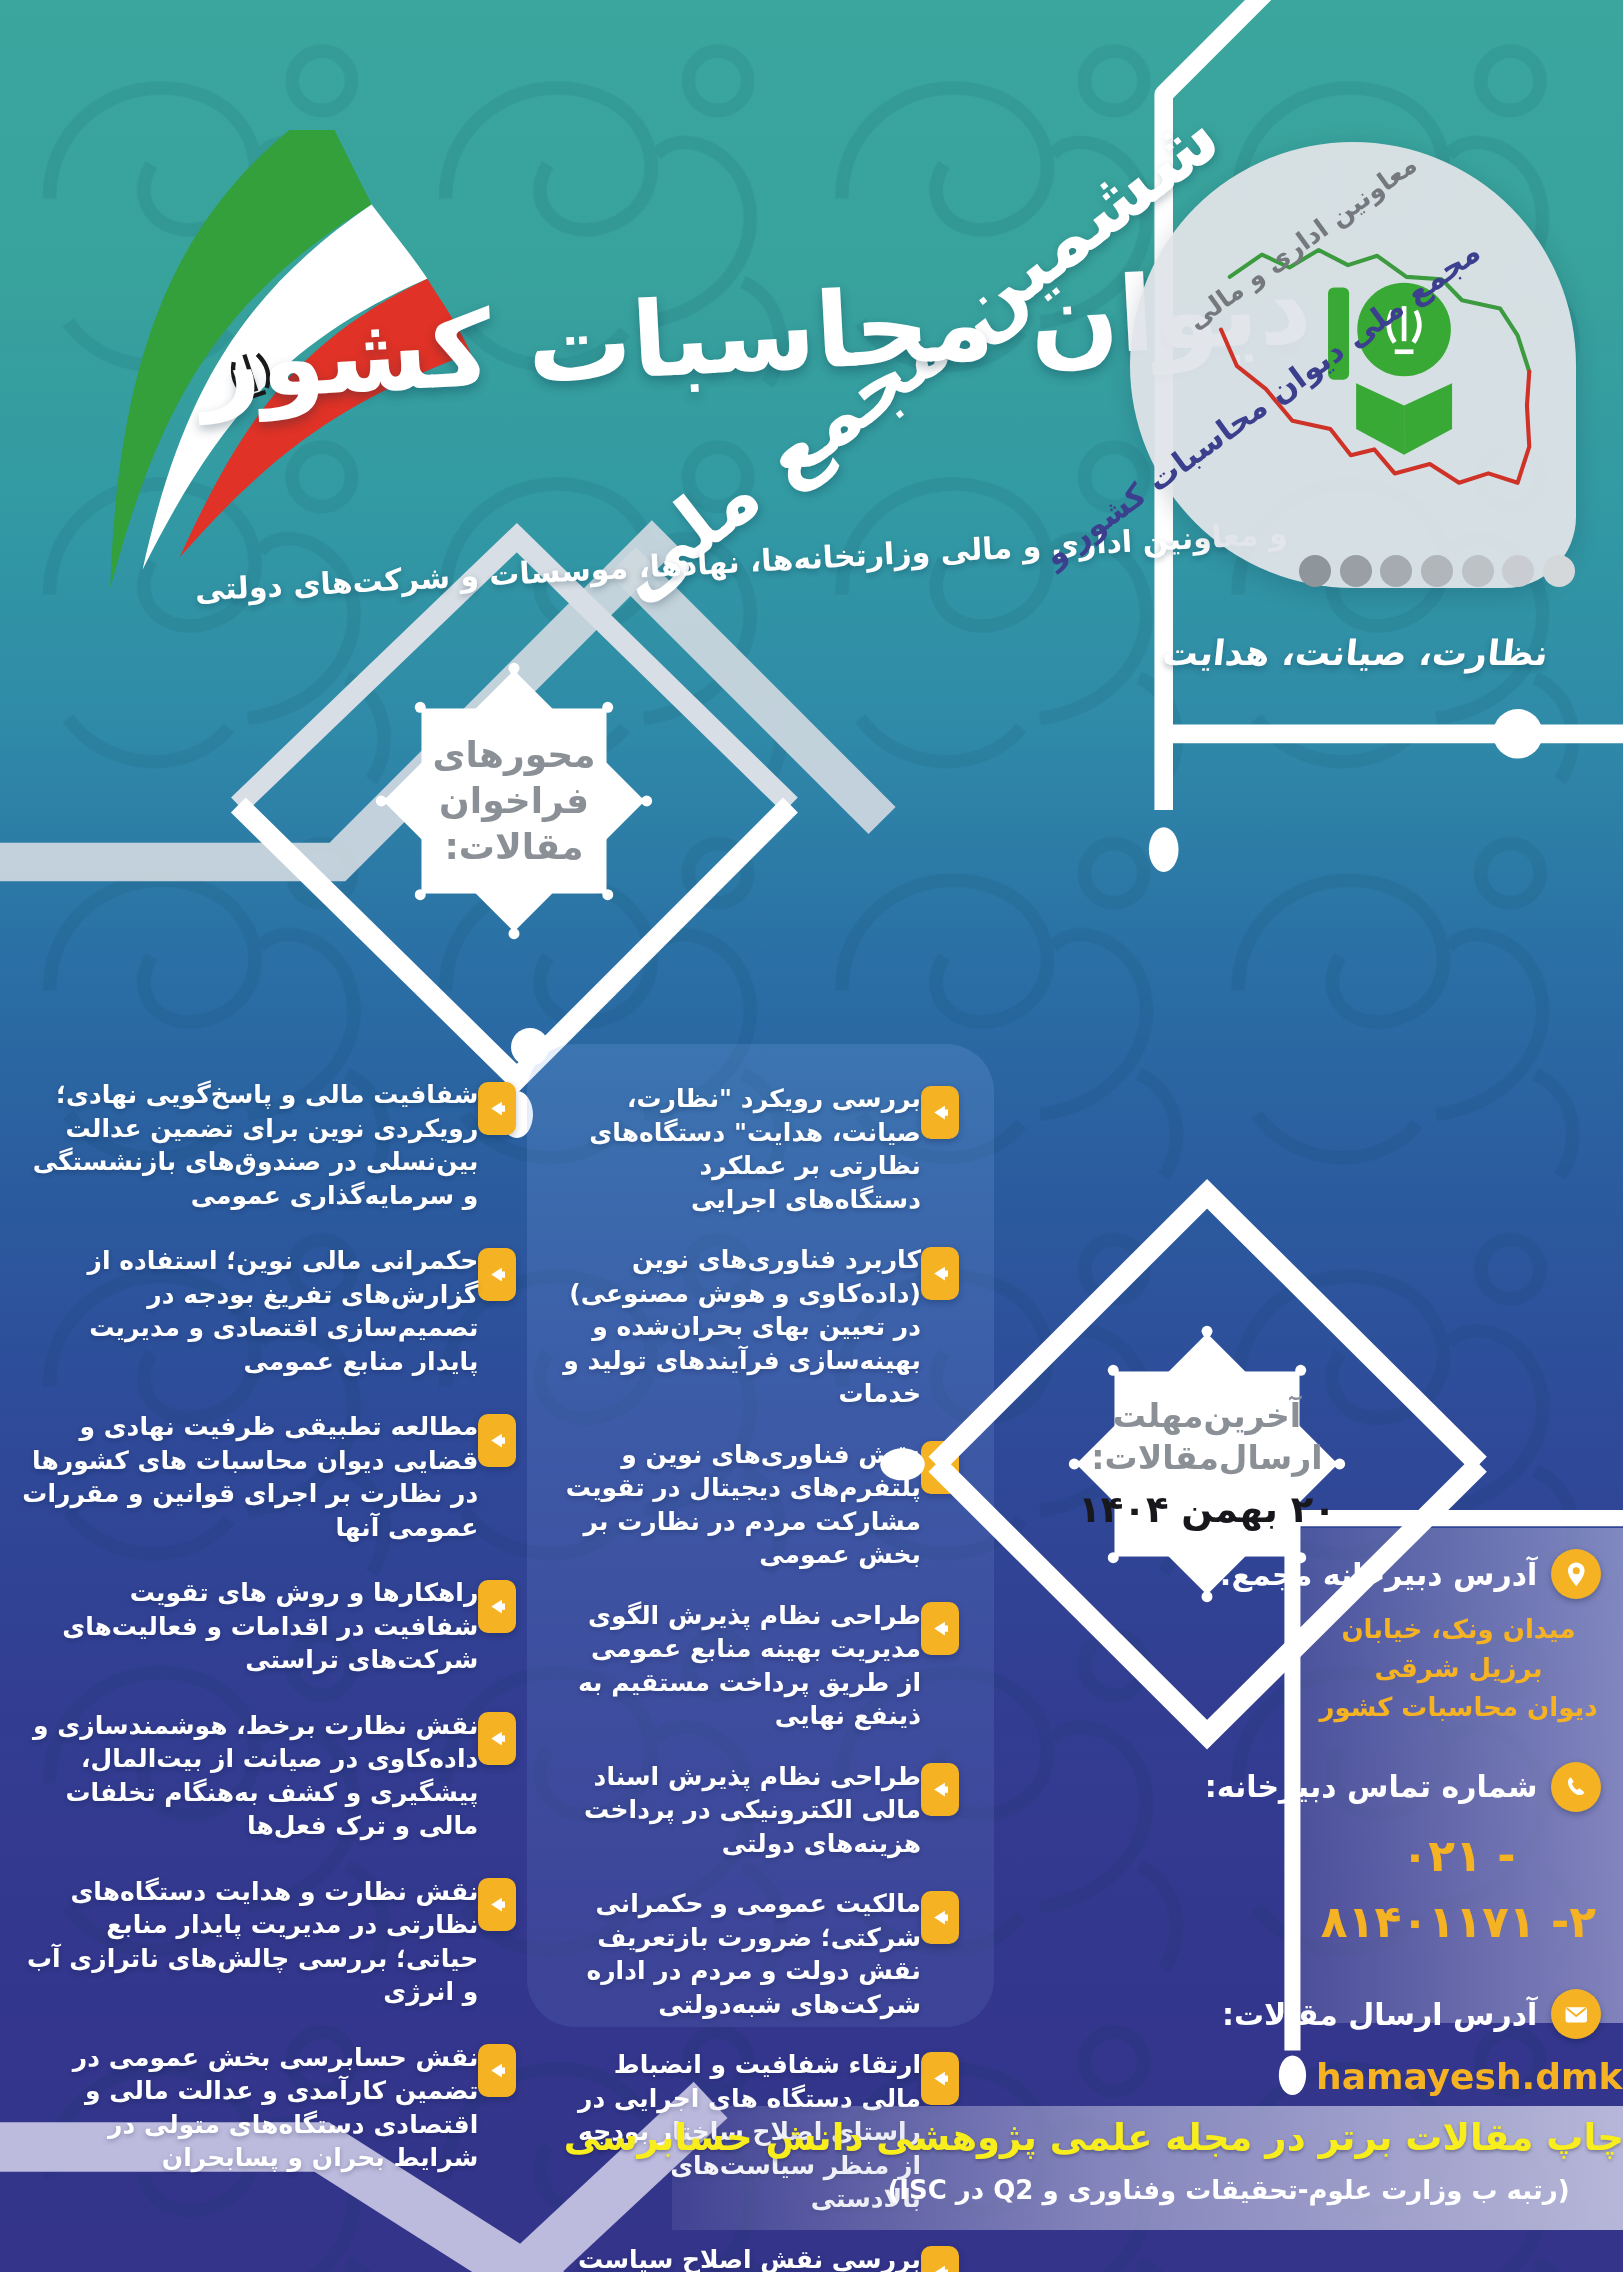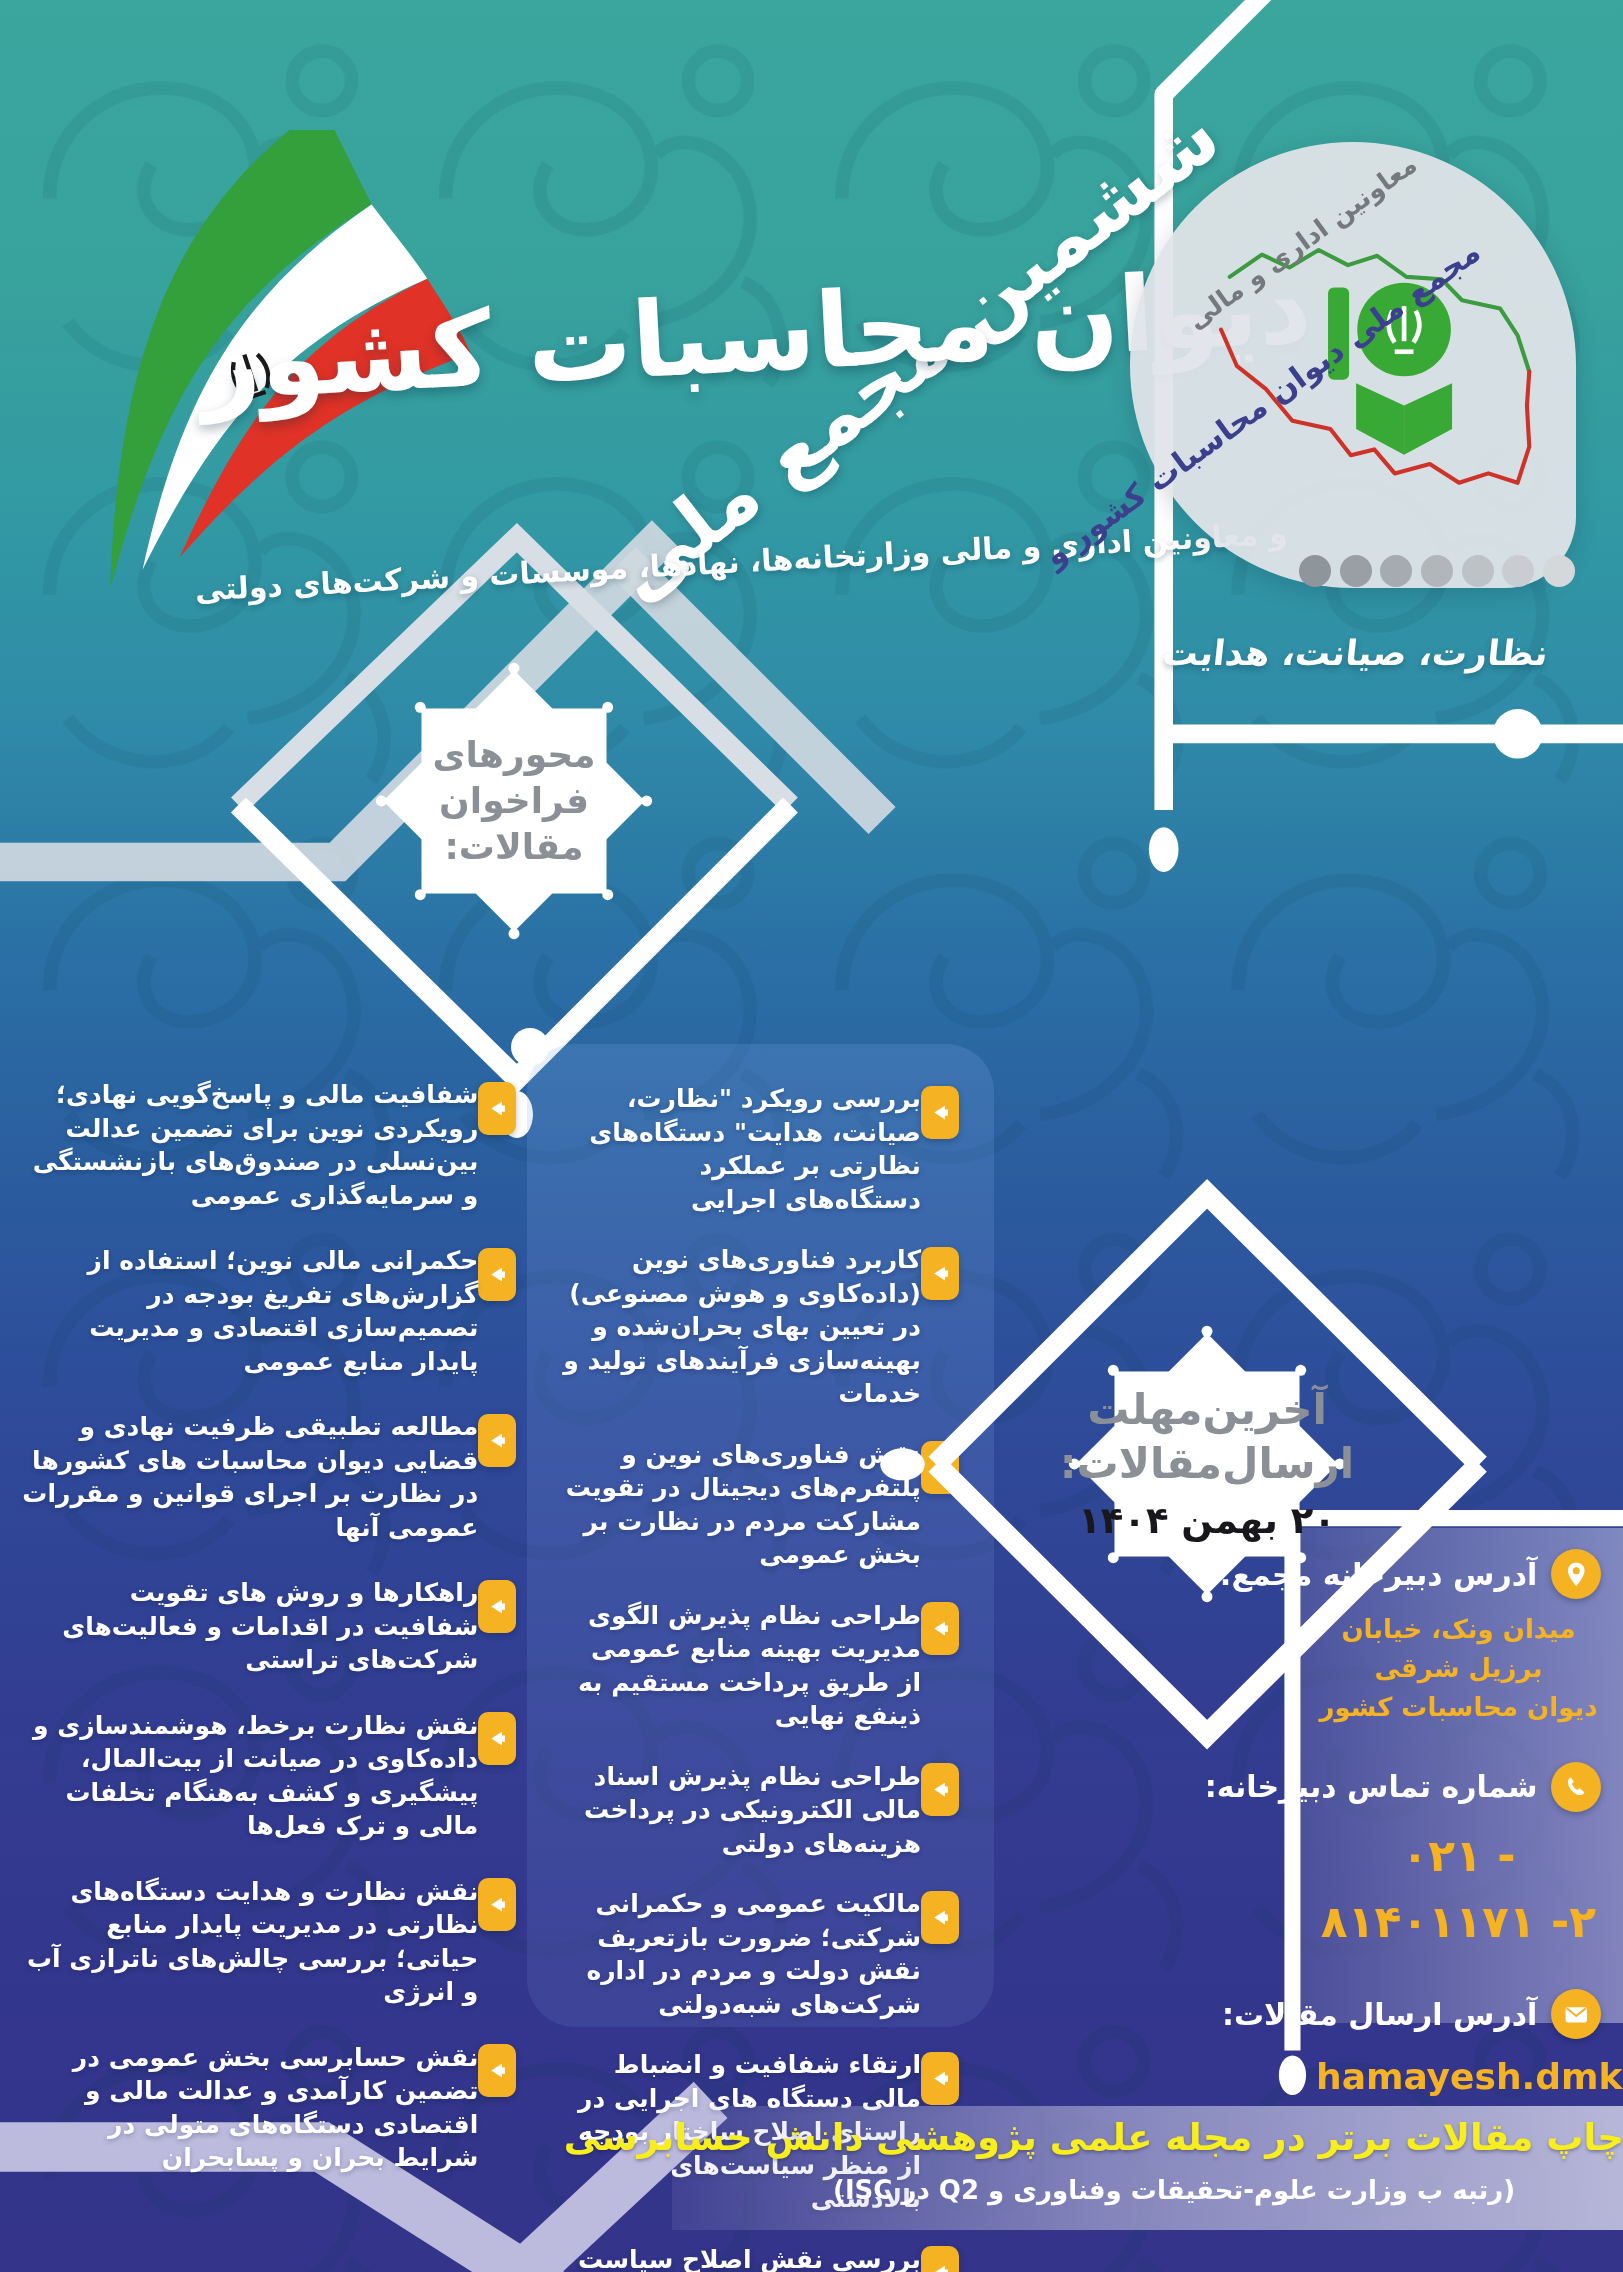--- a/index.html
+++ b/index.html
@@ -61,21 +61,21 @@
   
   .star-badge{position:absolute; width:280px; height:280px; z-index:7;}
   .star-badge .star-art{position:absolute; inset:0;}
   .star-badge .star-text{
     position:absolute; inset:40px; display:flex; flex-direction:column;
     align-items:center; justify-content:center; text-align:center; line-height:1.28;
   }
   .badge-call{left:374px; top:661px;}
   .badge-deadline{left:1067px; top:1324px;}
   .star-line-gray{color:#8a9096; font-size:36px; font-weight:700;}
-  .star-line-gray.small{font-size:42px;}
+  .star-line-gray.small{font-size:33px;}
   .star-date{color:#17171c; font-size:37px; font-weight:700; margin-top:6.2px; white-space:nowrap;}
 
   
   .topics-left{position:absolute; left:17.3px; top:1078px; width:499px; z-index:4;}
   .panel-right{
     position:absolute; left:527px; top:1044px; width:467px; height:983px; z-index:3;
     background:linear-gradient(180deg, rgba(130,170,235,.20), rgba(120,150,220,.14));
     border-radius:48px;
   }
   .panel-dot{position:absolute; left:-16px; top:-16px; width:38px; height:38px; border-radius:50%; background:#fff;}
@@ -113,21 +113,21 @@
   .footer-band{
     position:absolute; left:672px; top:2106px; width:952px; height:124px; z-index:4;
     background:linear-gradient(to right, rgba(170,170,210,.12), rgba(205,205,232,.52) 45%, rgba(226,226,242,.75));
   }
   .footer-headline{
     position:absolute; left:0; right:0; top:10px; text-align:center;
     color:#f8ee1d; font-size:37px; font-weight:700; white-space:nowrap;
     text-shadow:0 1.9px 3.7px rgba(20,20,60,.35);
   }
   .footer-subline{
-    position:absolute; left:0; right:0; top:69px; padding-left:161px; text-align:left;
+    position:absolute; left:0; right:0; top:69px; padding-left:161px; text-align:center;
     color:#fff; font-size:26px; font-weight:700; white-space:nowrap;
   }
 </style>
 </head>
 <body>
 
 <div class="poster">
 
   <svg class="layer z1" viewBox="0 0 2622 3671" aria-hidden="true">
     <defs>

